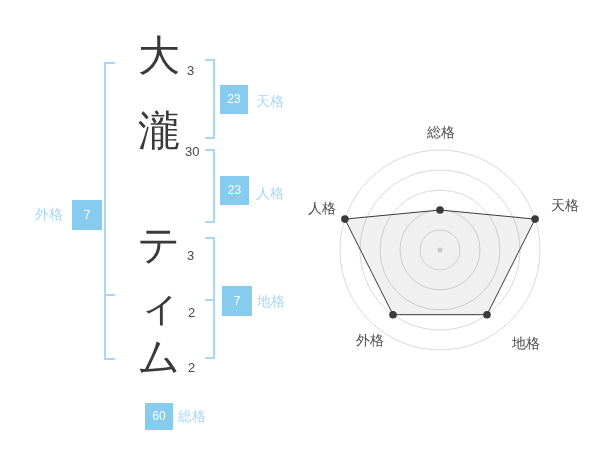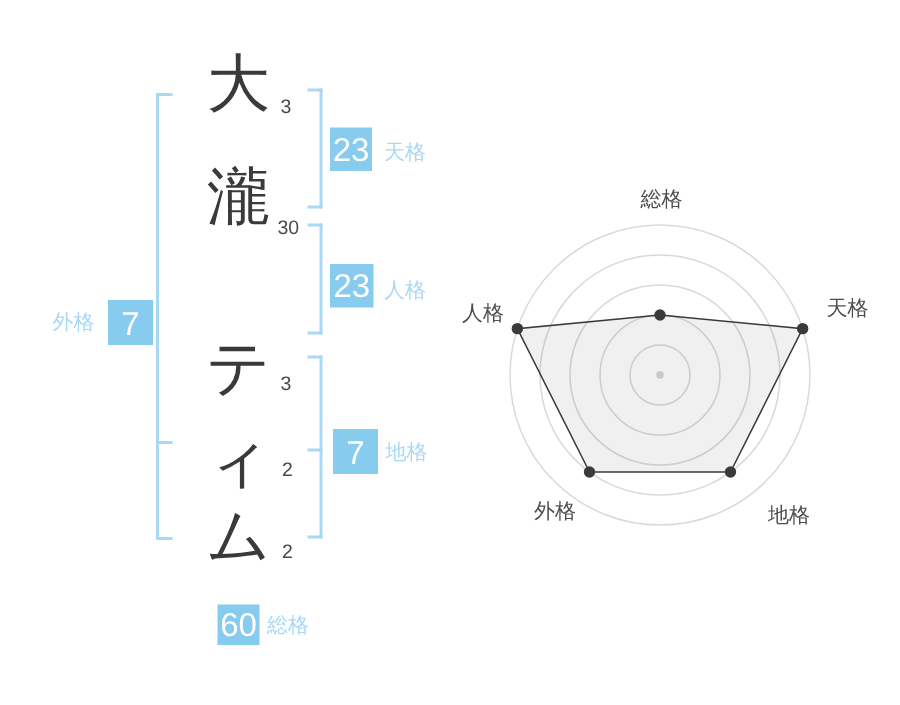--- a/index.html
+++ b/index.html
@@ -11,21 +11,21 @@
   .char{
     position:absolute;left:159px;transform:translateX(-50%);
     font-size:42px;line-height:42px;color:var(--char-color,#3a3a3a);white-space:nowrap;
   }
   .strokes{
     position:absolute;font-size:13px;line-height:13px;color:#4a4a4a;white-space:nowrap;
   }
   .badge{
     position:absolute;background:var(--accent,#87cbee);color:#ffffff;
     display:flex;align-items:center;justify-content:center;
-    font-size:22px;line-height:19px;
+    font-size:12px;line-height:19px;
   }
   .grid-label{
     position:absolute;font-size:14px;line-height:16px;color:var(--label-blue,#a9d8f4);
     white-space:nowrap;
   }
   .bk{position:absolute;background:var(--bracket,#a9d8f4);}
   svg{position:absolute;left:0;top:0;}
   .radar-label{font-size:14px;}
 </style>
 </head>

